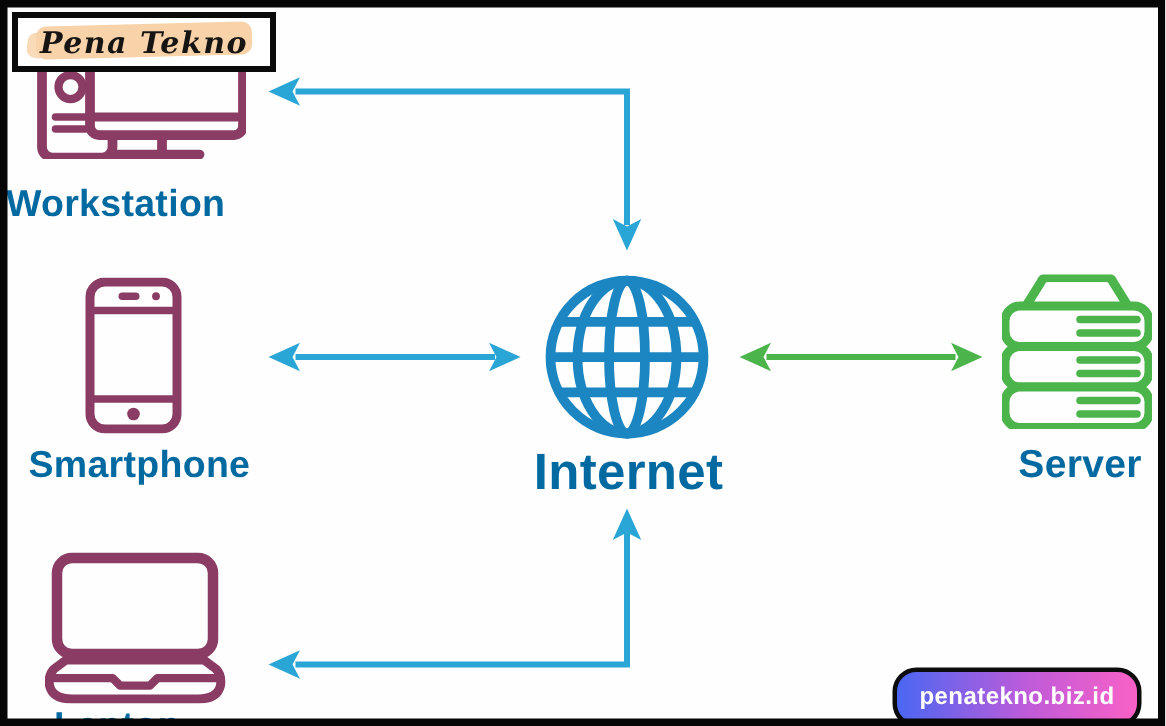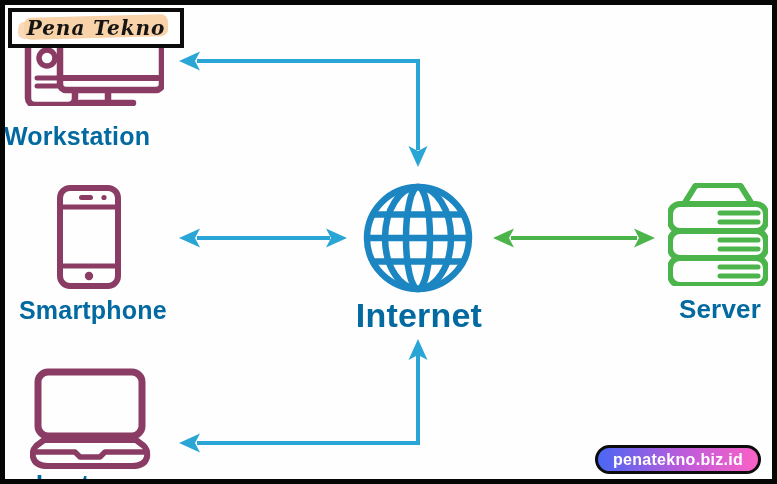--- a/index.html
+++ b/index.html
@@ -36,21 +36,21 @@
   }
   .lbl-workstation{left:4px;top:122px;}
   .lbl-smartphone{left:19px;top:296px;}
   .lbl-internet{left:419px;top:296px;transform:translateX(-50%);font-size:34px;}
   .lbl-server{left:720px;top:294px;transform:translateX(-50%);font-size:26px;}
   .lbl-laptop{left:36px;top:470px;}
   .icon-svg{position:absolute;}
   .arrows-layer{position:absolute;left:0;top:0;z-index:5;}
   
   .site-badge{
-    position:absolute;left:595px;top:445px;width:166px;height:29px;z-index:25;
+    position:absolute;left:595px;top:445px;width:166px;height:40px;z-index:25;
     background:linear-gradient(90deg,#4a67f3 0%,#c05bd9 55%,#f961c6 100%);
     border:3px solid #0c0c0c;border-radius:16px;box-sizing:border-box;
     display:flex;align-items:center;justify-content:center;
   }
   .site-badge span{
     color:#ffffff;font-weight:700;font-size:16px;letter-spacing:0.3px;white-space:nowrap;
   }
 </style>
 </head>
 <body>

